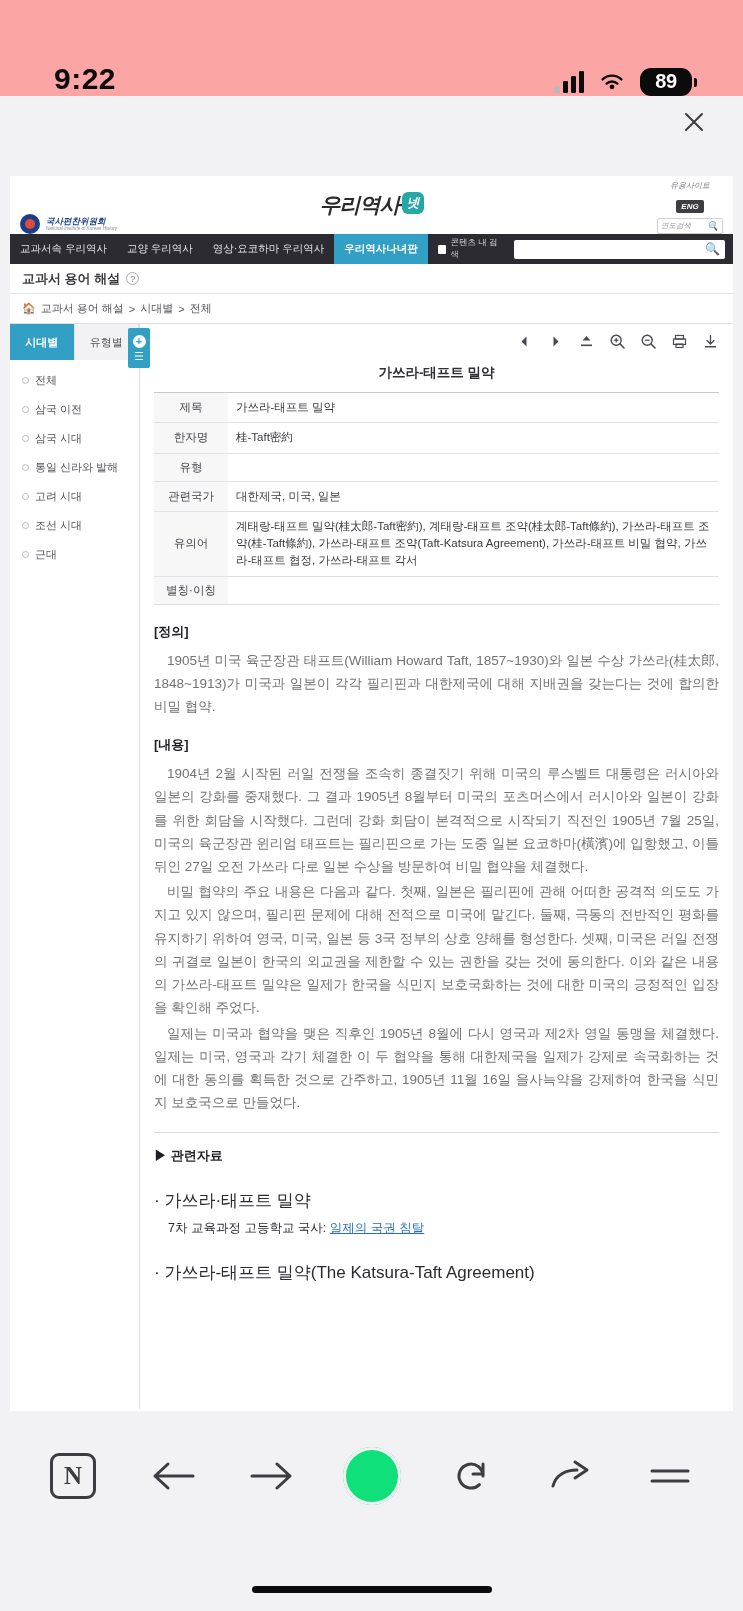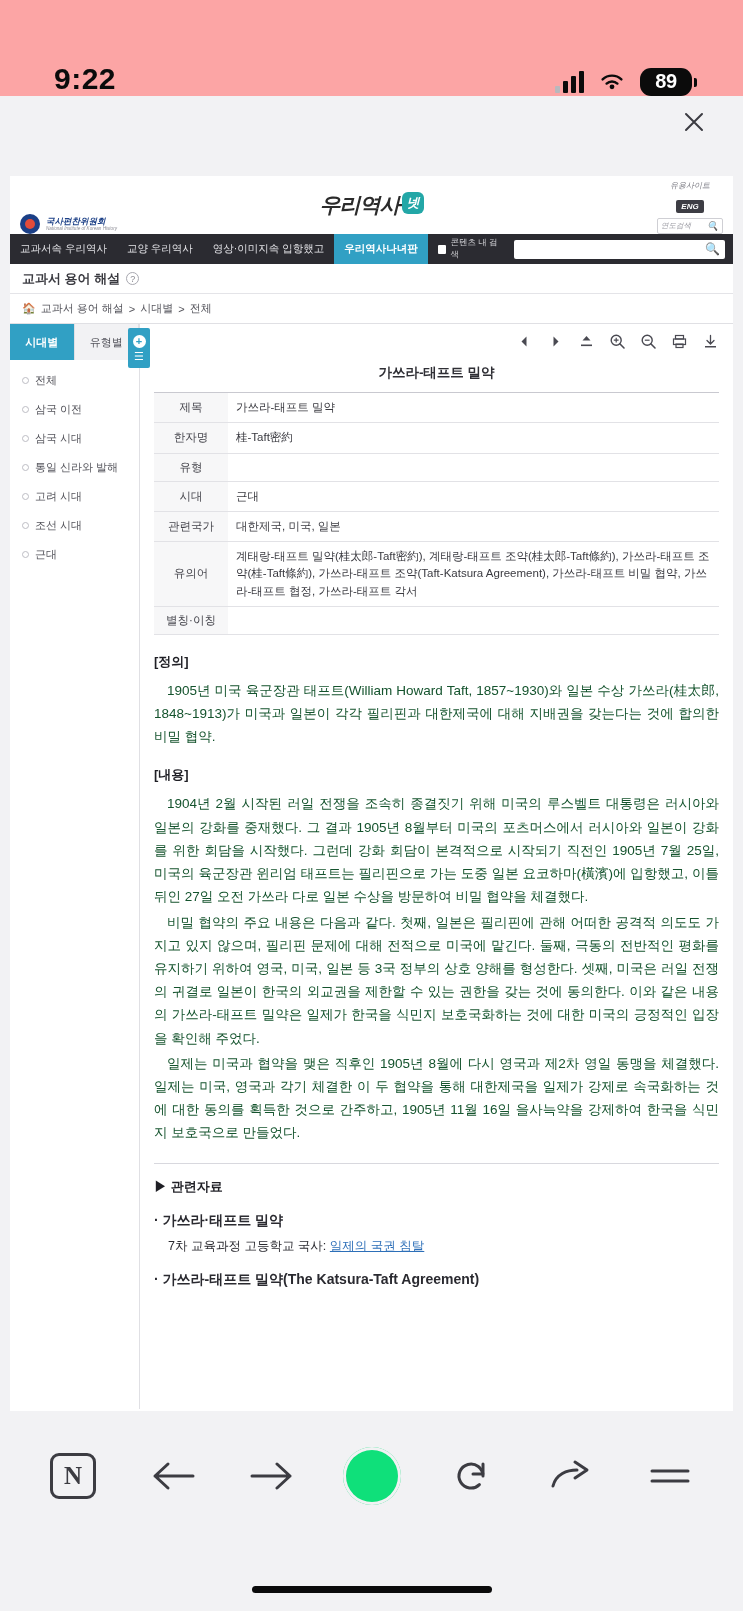--- a/index.html
+++ b/index.html
@@ -181,29 +181,29 @@
     width: 74px; text-align: center; font-weight: 400; color: #45454c;
     background: #f7f7f8; border-bottom: 1px solid #e2e2e6; padding: 6px 2px;
     vertical-align: middle;
   }
   table.meta td {
     border-bottom: 1px solid #e2e2e6; padding: 6px 8px; line-height: 1.5;
     vertical-align: middle;
   }
   .sec-h { font-size: 13px; font-weight: 700; color: #1f1f25; margin: 18px 0 8px; }
   .para {
-    font-size: 13.5px; line-height: 1.72; color: #14532d; text-indent: 13px;
+    font-size: 13.5px; line-height: 1.72; color: #737373; text-indent: 13px;
     text-align: justify; margin-bottom: 2px;
   }
   .rel-head {
     border-top: 1px solid #d8d8de; margin-top: 18px; padding-top: 14px;
     font-size: 13px; font-weight: 700; color: #1f1f25;
   }
   .rel-item {
-    font-size: 14px; font-weight: 700; color: #2a2a30; margin-top: 16px;
+    font-size: 17px; font-weight: 400; color: #2a2a30; margin-top: 24px;
   }
   .rel-sub { font-size: 12.5px; color: #2a2a30; margin-top: 8px; padding-left: 14px; }
   .rel-sub a { color: #2d6fb8; text-decoration: underline; }
 
   
   .bottombar {
     position: absolute; left: 0; bottom: 0; width: 743px; height: 200px;
     background: #f2f2f4;
   }
   .bb-icons {
@@ -289,21 +289,21 @@
       <div class="hdr-search">
         <span>연도검색</span>
         <span class="mag">🔍</span>
       </div>
     </div>
   </div>
 
   <div class="gnb">
     <div class="gnb-item">교과서속 우리역사</div>
     <div class="gnb-item">교양 우리역사</div>
-    <div class="gnb-item">영상·이미지속 입항했고</div>
+    <div class="gnb-item">영상·요코하마 우리역사</div>
     <div class="gnb-item active">우리역사나녀판</div>
     <div class="gnb-check">
       <span class="box"></span>
       <span>콘텐츠 내 검색</span>
     </div>
     <div class="gnb-search">
       <span class="mag">🔍</span>
     </div>
   </div>
 
@@ -422,24 +422,20 @@
         </tr>
         <tr>
           <th>한자명</th>
           <td>桂-Taft密約</td>
         </tr>
         <tr>
           <th>유형</th>
           <td></td>
         </tr>
         <tr>
-          <th>시대</th>
-          <td>근대</td>
-        </tr>
-        <tr>
           <th>관련국가</th>
           <td>대한제국, 미국, 일본</td>
         </tr>
         <tr>
           <th>유의어</th>
           <td>계태랑-태프트 밀약(桂太郎-Taft密約), 계태랑-태프트 조약(桂太郎-Taft條約), 가쓰라-태프트 조약(桂-Taft條約), 가쓰라-태프트 조약(Taft-Katsura Agreement), 가쓰라-태프트 비밀 협약, 가쓰라-태프트 협정, 가쓰라-태프트 각서</td>
         </tr>
         <tr>
           <th>별칭·이칭</th>
           <td></td>

